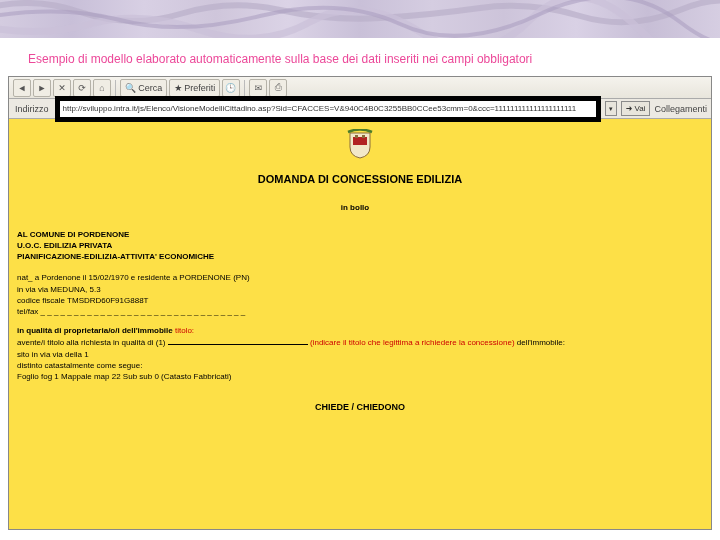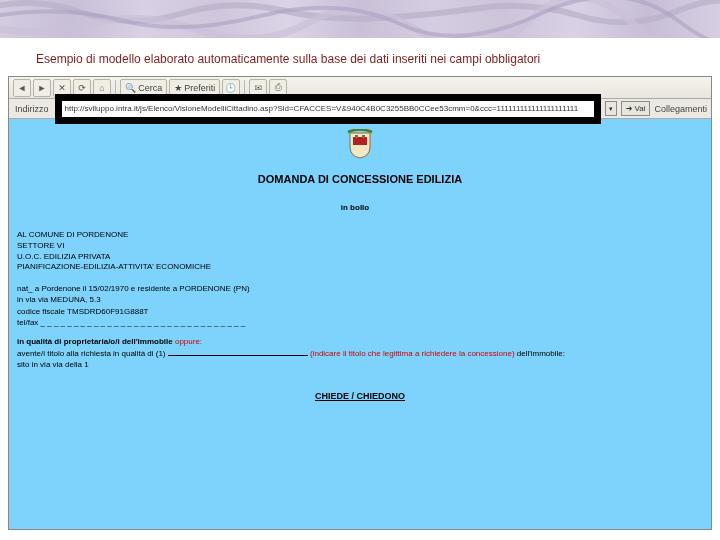--- a/index.html
+++ b/index.html
@@ -17,22 +17,22 @@
     background: linear-gradient(90deg,
       #d4cce0 0%, #c8bfd8 10%, #d8d0e4 20%, #cfc6db 30%,
       #dbd3e6 40%, #c9c0d8 50%, #d5cde1 60%, #cdc4da 70%,
       #d9d1e5 80%, #c7bed6 90%, #d6cee2 100%);
     position: relative;
     overflow: hidden;
   }
   .wave-banner svg { position: absolute; top: 0; left: 0; }
   .caption {
     font-size: 12px;
-    color: #7f1d1d;
-    padding: 14px 20px 10px 36px;
+    color: #ec4899;
+    padding: 14px 20px 10px 28px;
   }
   .browser-frame {
     margin: 0 8px;
     border: 1px solid #888;
     background: #ece9e2;
   }
   .toolbar {
     height: 22px;
     border-bottom: 1px solid #aaa;
     display: flex;
@@ -77,21 +77,21 @@
     padding: 0 4px;
     gap: 4px;
     background: #ece9e2;
     font-size: 9px;
     color: #444;
   }
   .addr-label { padding: 0 2px; }
   .addr-input {
     flex: 1;
     height: 15px;
-    border: 7px solid #000000;
+    border: 5px solid #000000;
     background: #fff;
     font-size: 8px;
     padding: 8px 3px;
     color: #333;
     display: flex;
     align-items: center;
     overflow: hidden;
     white-space: nowrap;
   }
   .addr-drop {
@@ -109,21 +109,21 @@
     padding: 0 4px;
     border: 1px solid #8b8b8b;
     background: #e8e5dc;
     font-size: 8px;
     color: #333;
     display: flex;
     align-items: center;
     gap: 2px;
   }
   .page-content {
-    background: #7dd3fc;
+    background: #fde047;
     height: 410px;
     overflow: hidden;
     font-family: Verdana, sans-serif;
   }
   .crest-wrap {
     text-align: center;
     padding: 10px 0 4px 0;
   }
   .crest {
     display: inline-block;
@@ -142,42 +142,41 @@
     font-weight: bold;
     padding: 4px 10px 18px 0;
     color: #000;
   }
   .addr-block {
     padding: 0 8px 10px 8px;
     font-size: 8px;
     line-height: 1.35;
     color: #000;
   }
-  .addr-block .bold { font-weight: normal; }
+  .addr-block .bold { font-weight: bold; }
   .body-block {
     padding: 0 8px 8px 8px;
     font-size: 8px;
     line-height: 1.4;
     color: #000;
   }
   .body-block .bold { font-weight: bold; }
   .red { color: #c00; }
   .underline-fill {
     display: inline-block;
     border-bottom: 1px solid #000;
     min-width: 140px;
     height: 9px;
   }
   .chiede {
     text-align: center;
     font-size: 9px;
     font-weight: bold;
     padding: 12px 0 4px 0;
     color: #000;
-    text-decoration: underline;
   }
 </style>
 </head>
 <body>
 
 <div class="wave-banner">
   <svg width="720" height="38" viewBox="0 0 720 38">
     <path d="M -20 10 Q 30 -5 80 12 T 180 14 T 280 10 T 380 18 T 480 8 T 580 16 T 680 10 T 760 14" fill="none" stroke="#b9afc9" stroke-width="6" opacity="0.7"></path>
     <path d="M -20 26 Q 40 38 90 24 T 200 30 T 310 22 T 420 32 T 530 20 T 640 30 T 740 24" fill="none" stroke="#cac1d8" stroke-width="7" opacity="0.7"></path>
     <path d="M -20 18 Q 60 4 120 20 T 260 16 T 400 24 T 540 14 T 680 22 T 760 18" fill="none" stroke="#a99dbf" stroke-width="4" opacity="0.55"></path>
@@ -229,41 +228,42 @@
         <path d="M 1 3 Q 13 -2 25 3" fill="none" stroke="#4a7c2a" stroke-width="2.5"></path>
       </svg>
     </div>
 
     <div class="doc-title">DOMANDA DI CONCESSIONE EDILIZIA</div>
 
     <div class="bollo">in bollo</div>
 
     <div class="addr-block">
       <div class="bold">AL COMUNE DI PORDENONE</div>
-      <div class="bold">SETTORE VI</div>
       <div class="bold">U.O.C. EDILIZIA PRIVATA</div>
       <div class="bold">PIANIFICAZIONE-EDILIZIA-ATTIVITA' ECONOMICHE</div>
     </div>
 
     <div class="body-block">
       <div>nat_ a Pordenone il 15/02/1970 e residente a PORDENONE (PN)</div>
       <div>in via via MEDUNA, 5.3</div>
       <div>codice fiscale TMSDRD60F91G888T</div>
       <div>tel/fax _ _ _ _ _ _ _ _ _ _ _ _ _ _ _ _ _ _ _ _ _ _ _ _ _ _ _ _ _ _ _</div>
     </div>
 
     <div class="body-block">
       <div>
         <span class="bold">in qualità di proprietaria/o/i dell'immobile</span>
-        <span class="red"> </span><span class="red">oppure:</span>
+        <span class="red"> </span><span class="red">titolo:</span>
       </div>
       <div>
         <span>avente/i titolo alla richiesta in qualità di (1)</span>
         <span class="underline-fill"></span>
         <span class="red">(indicare il titolo che legittima a richiedere la concessione)</span>
         <span>dell'immobile:</span>
       </div>
       <div>sito in via via della 1</div>
+      <div>distinto catastalmente come segue:</div>
+      <div>Foglio fog 1 Mappale map 22 Sub sub 0 (Catasto Fabbricati)</div>
     </div>
 
     <div class="chiede">CHIEDE / CHIEDONO</div>
   </div>
 </div>
 
 </body></html>

